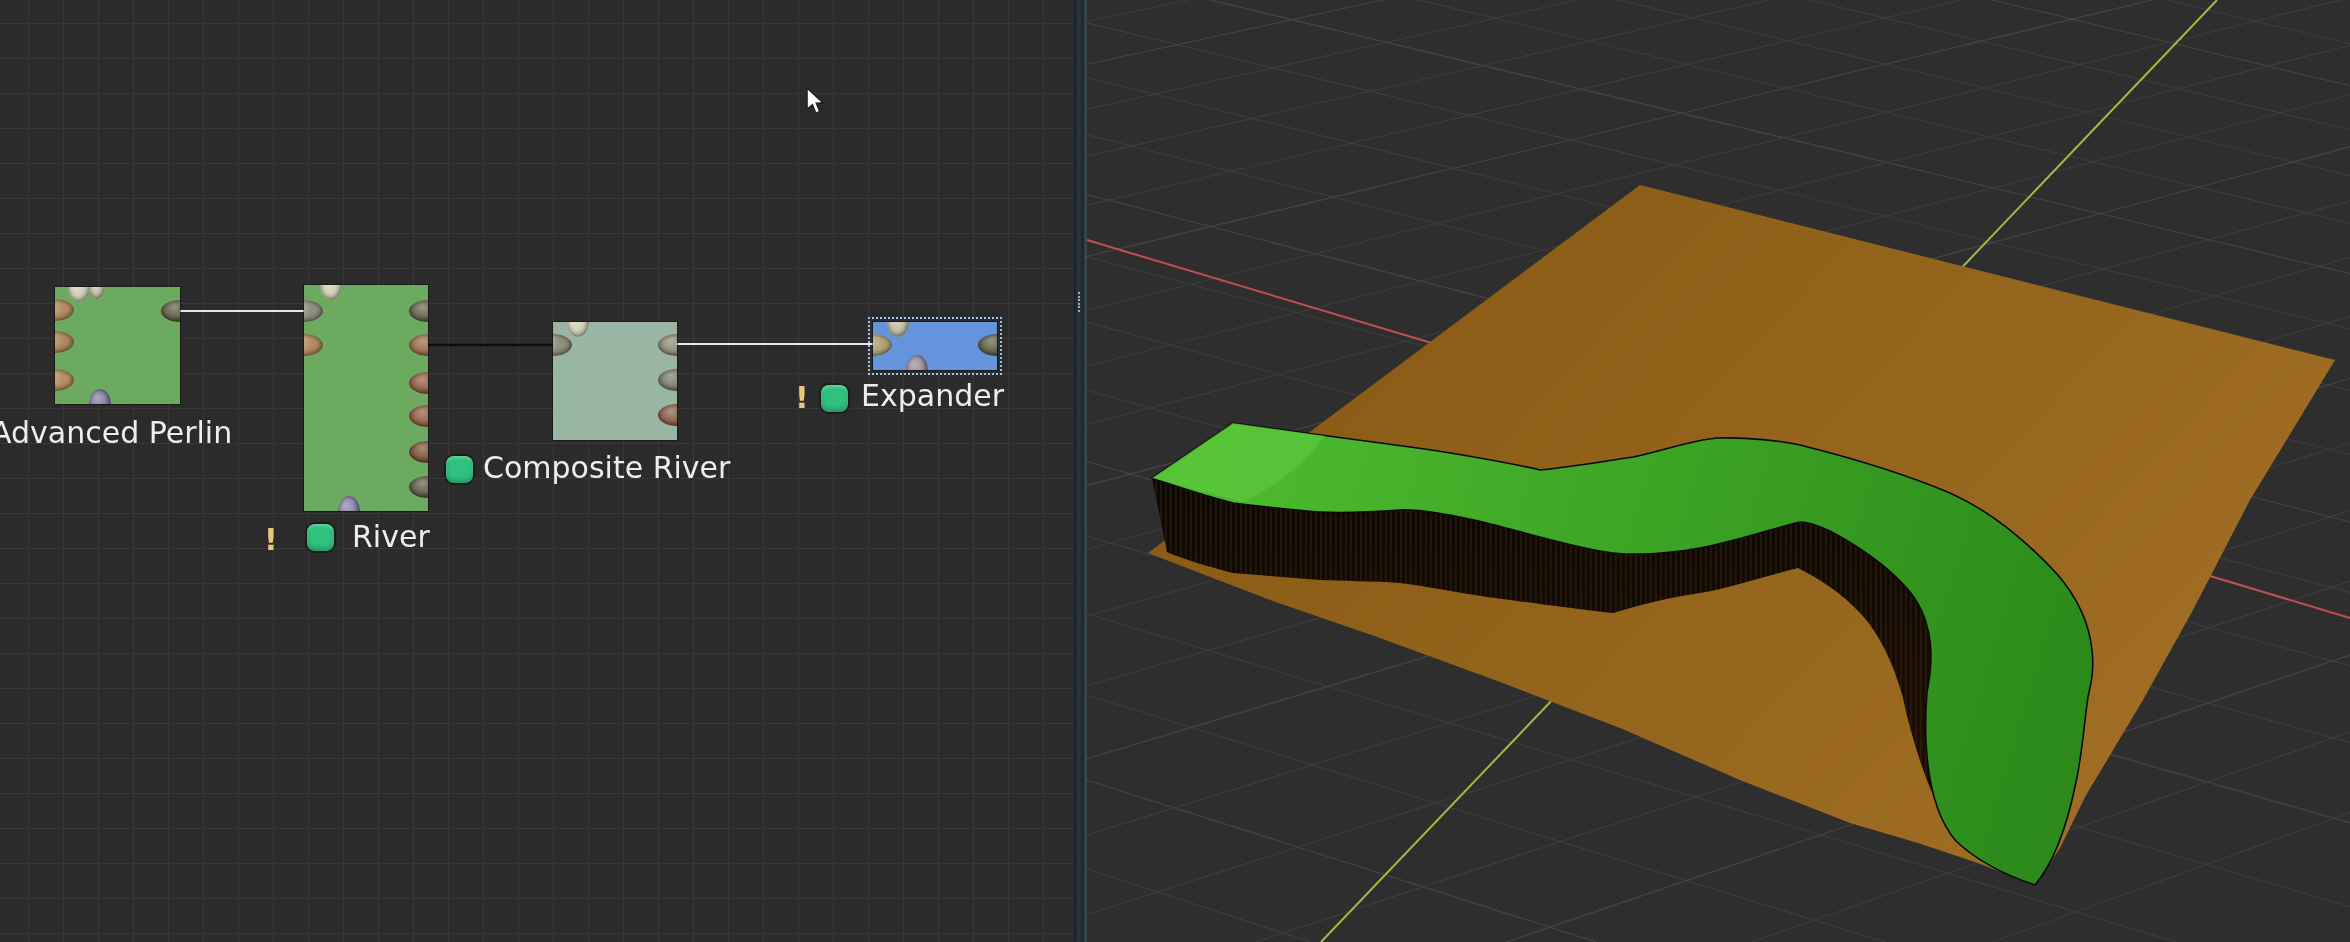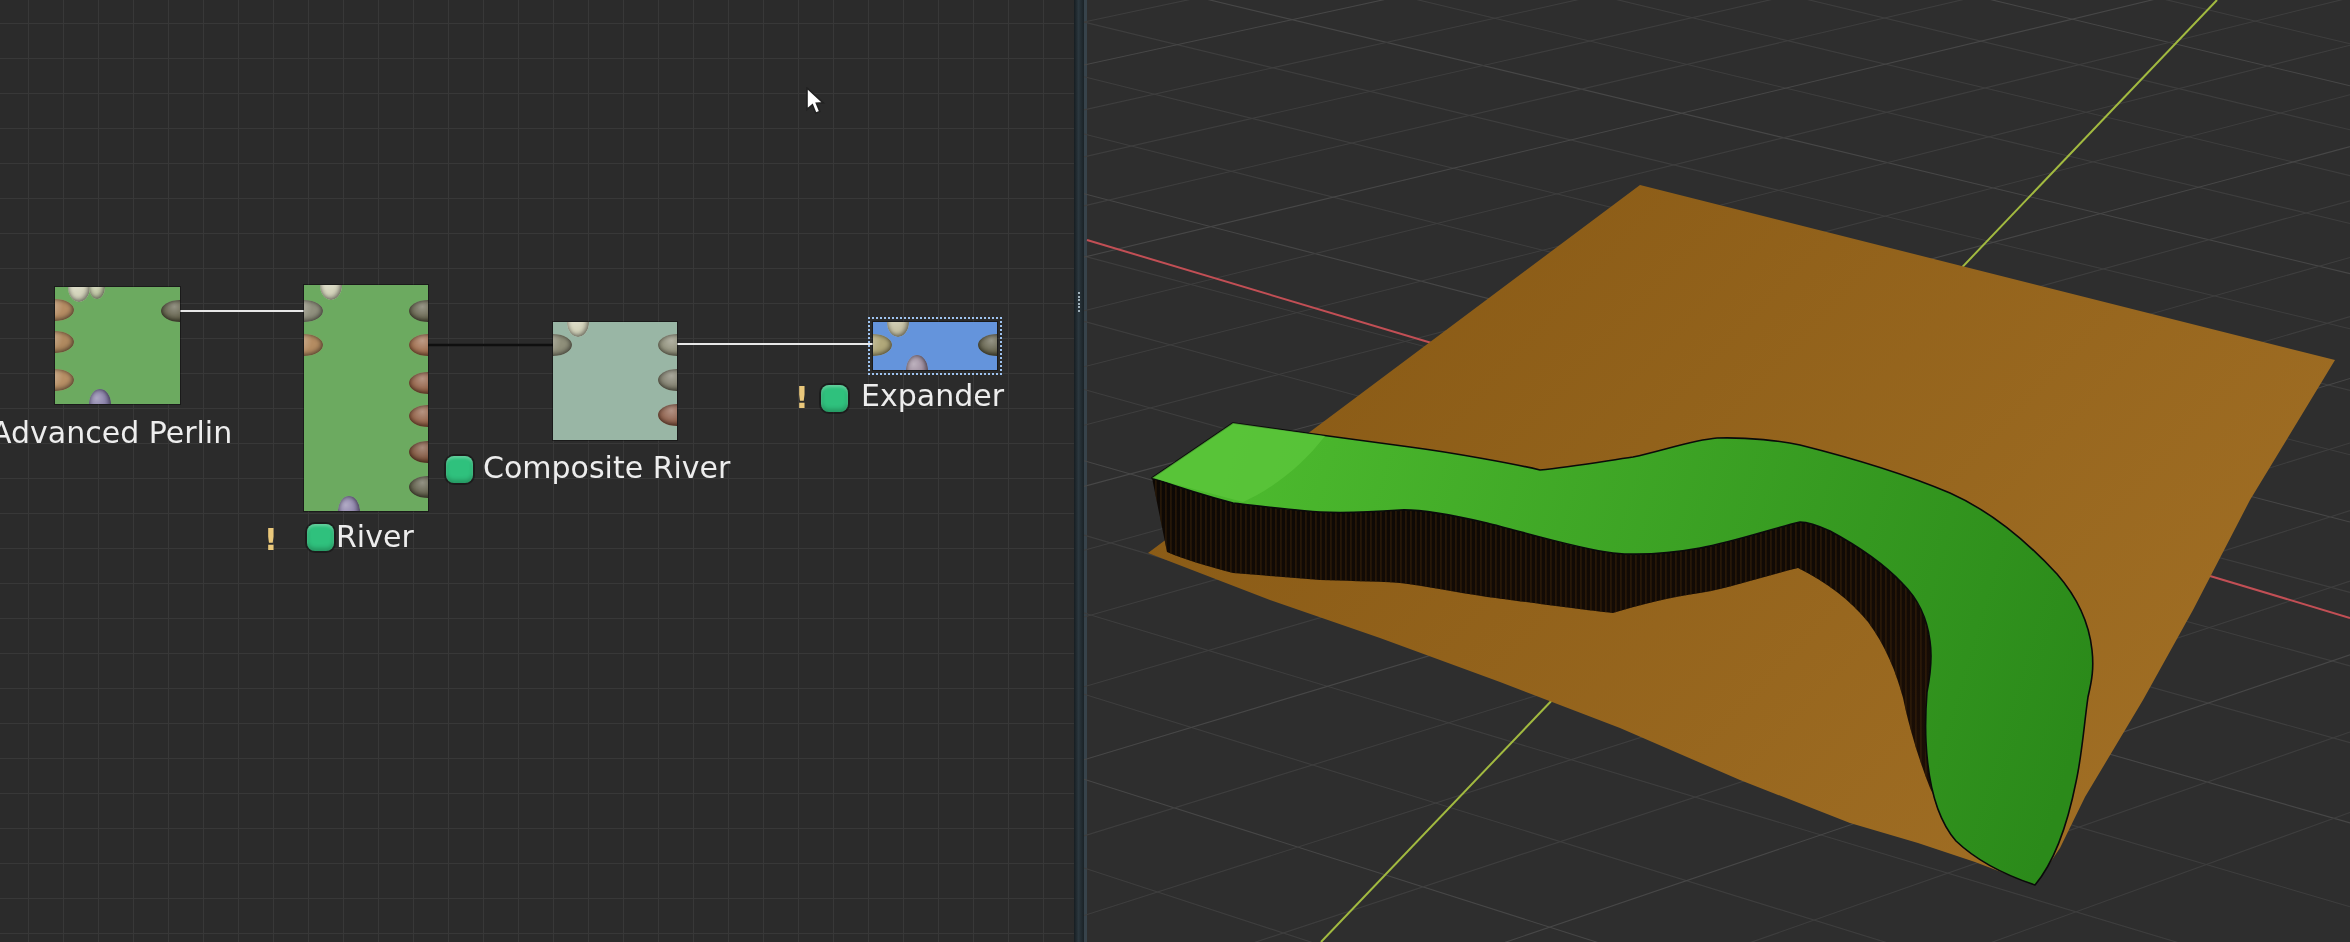--- a/index.html
+++ b/index.html
@@ -76,21 +76,21 @@
           <div class="port" style="background: radial-gradient(circle at 35% 30%, rgba(255, 255, 255, 0.34), rgba(255, 255, 255, 0) 48%), rgb(200, 196, 168); width: 22px; height: 30px; left: 14px; top: -15px;"></div>
           <div class="port" style="background: radial-gradient(circle at 35% 30%, rgba(255, 255, 255, 0.34), rgba(255, 255, 255, 0) 48%), rgb(177, 168, 122); width: 38px; height: 22px; top: 12px; left: -19px;"></div>
           <div class="port" style="background: radial-gradient(circle at 35% 30%, rgba(255, 255, 255, 0.34), rgba(255, 255, 255, 0) 48%), rgb(95, 93, 71); width: 38px; height: 22px; top: 12px; left: 105px;"></div>
           <div class="port" style="background: radial-gradient(circle at 35% 30%, rgba(255, 255, 255, 0.34), rgba(255, 255, 255, 0) 48%), rgb(155, 138, 156); width: 22px; height: 30px; left: 33px; top: 33px;"></div>
         </div>
       </div>
     <div id="label-layer">
         <span class="node-label" style="left: -9px; top: 416px; color: rgb(237, 237, 237);">Advanced Perlin</span>
         <span class="warn" style="left: 264px; top: 524px; color: rgb(234, 200, 123);">!</span>
         <div class="badge" style="left: 307px; top: 524px; background: rgb(47, 193, 125);"></div>
-        <span class="node-label" style="left: 336px; top: 520px; color: rgb(237, 237, 237); text-align: right;">River</span>
+        <span class="node-label" style="left: 352px; top: 520px; color: rgb(237, 237, 237); text-align: right;">River</span>
         <div class="badge" style="left: 446px; top: 456px; background: rgb(47, 193, 125);"></div>
         <span class="node-label" style="left: 483px; top: 451px; color: rgb(237, 237, 237);">Composite River</span>
         <span class="warn" style="left: 795px; top: 382px; color: rgb(234, 200, 123);">!</span>
         <div class="badge" style="left: 821px; top: 385px; background: rgb(47, 193, 125);"></div>
         <span class="node-label" style="left: 861px; top: 379px; color: rgb(237, 237, 237);">Expander</span>
       </div>
     <svg id="cursor" width="26" height="30" viewBox="0 0 13 15" style="left: 806px; top: 87px;">
       <polygon points="0.5,0.5 0.5,11.2 3.2,8.9 4.9,13.1 6.9,12.2 5.2,8.1 8.6,7.9" fill="#ffffff" stroke="#222222" stroke-width="0.8"></polygon>
     </svg>
   </div>

